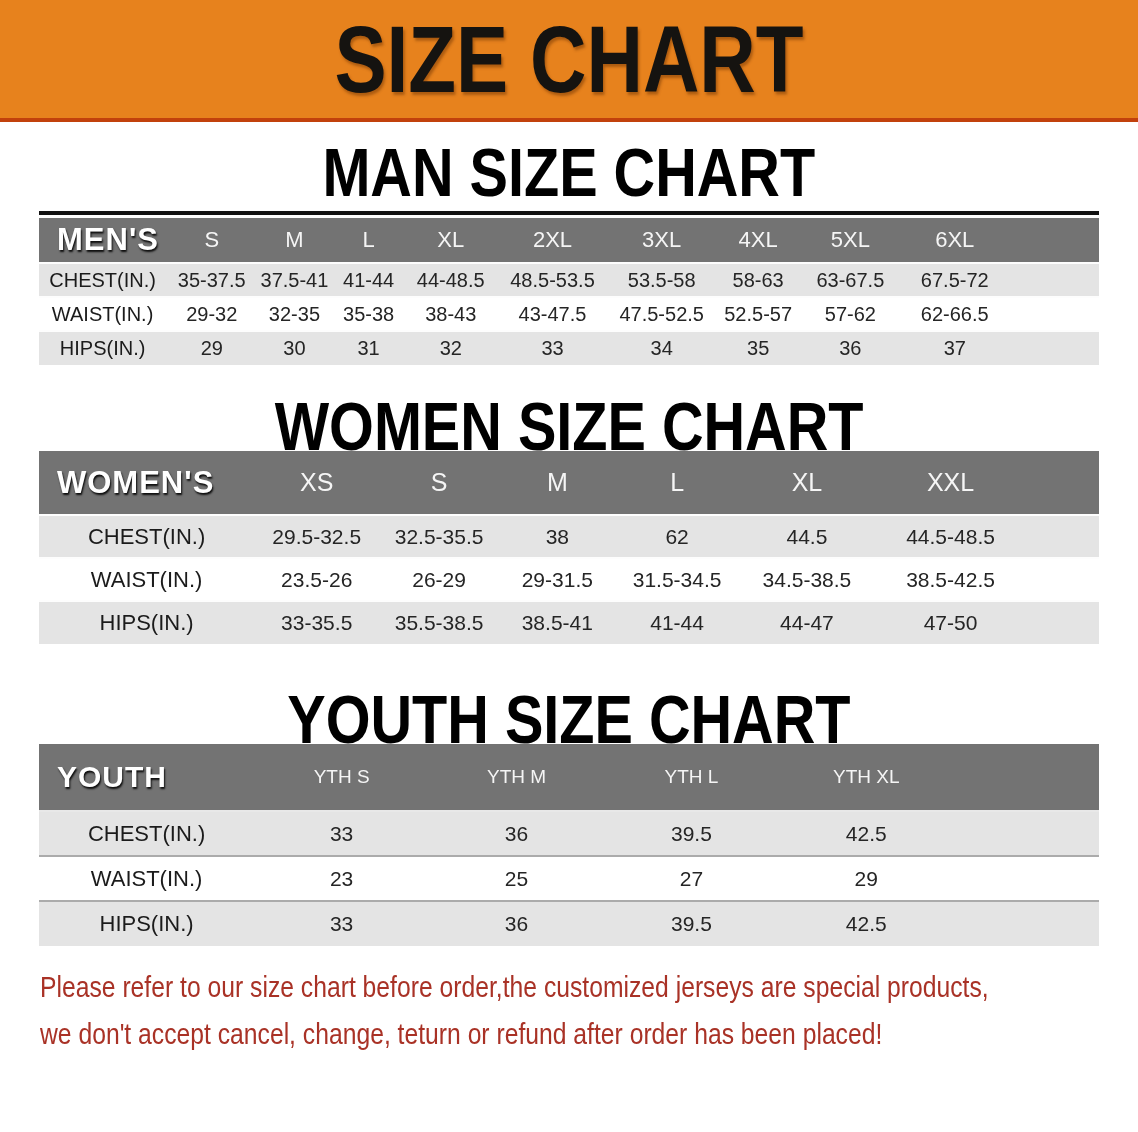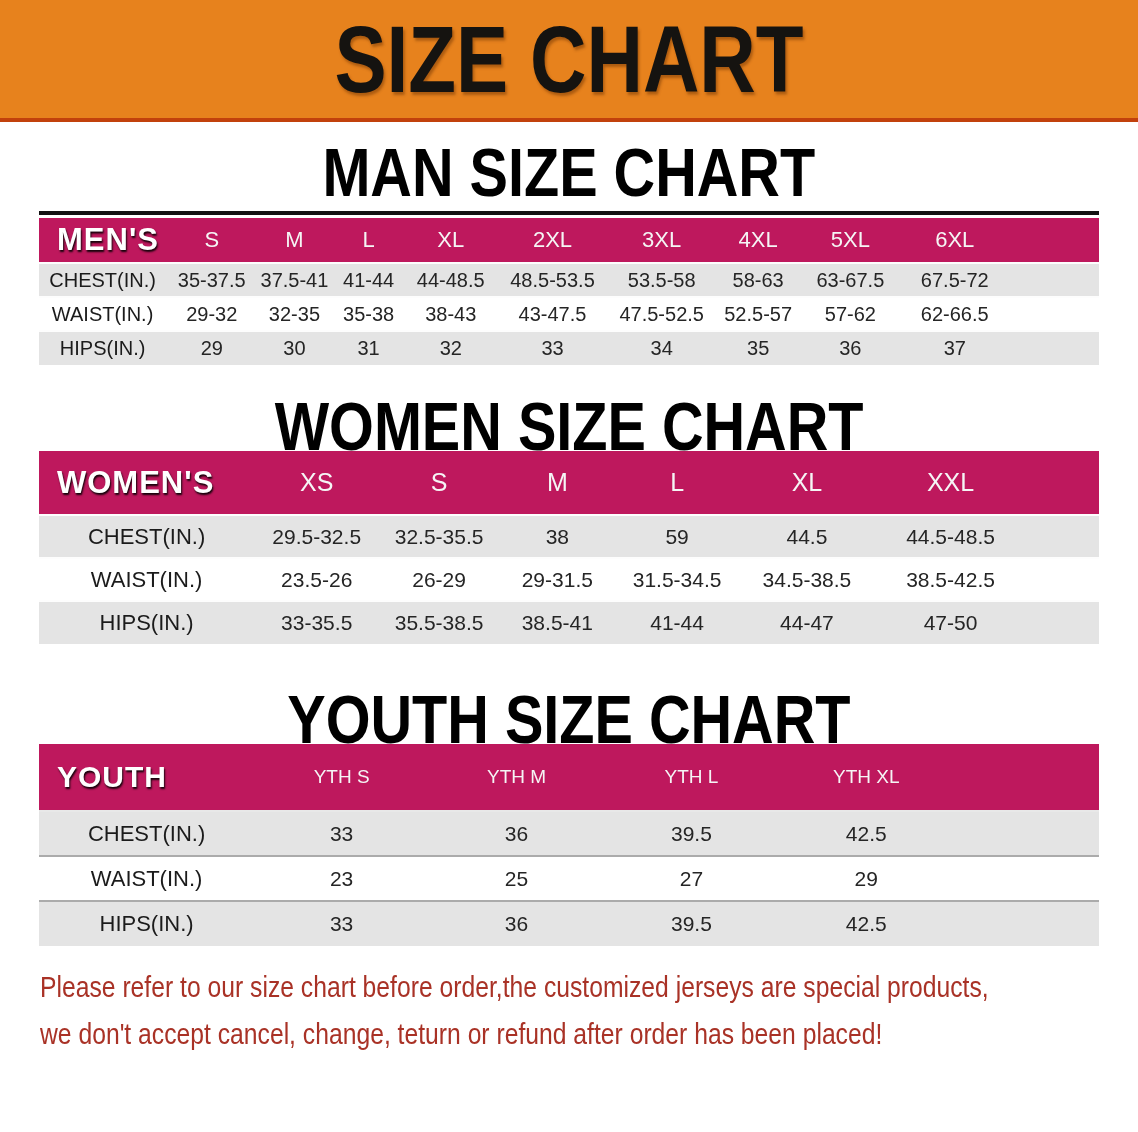--- a/index.html
+++ b/index.html
@@ -61,21 +61,21 @@
     width: 1060px;
     margin: 0 auto;
     border-collapse: collapse;
     table-layout: fixed;
   }
   .t-men   { margin-top: 0; }
   .t-women { margin-top: 25px; }
   .t-youth { margin-top: 26px; }
 
   table.size-table thead th {
-    background: #be185d;
+    background: #737373;
     color: #f5f5f5;
     font-weight: normal;
     text-align: center;
     padding: 0;
   }
   .t-men   thead th { height: 45px; font-size: 22px; }
   .t-women thead th { height: 64px; font-size: 25px; }
   .t-youth thead th { height: 67px; font-size: 19px; }
 
   table.size-table thead th.tbl-label {
@@ -235,21 +235,21 @@
         <th class="size-col">XXL</th>
         <th></th>
       </tr>
     </thead>
     <tbody>
       <tr>
         <td class="row-label">CHEST(IN.)</td>
         <td>29.5-32.5</td>
         <td>32.5-35.5</td>
         <td>38</td>
-        <td>59</td>
+        <td>62</td>
         <td>44.5</td>
         <td>44.5-48.5</td>
         <td></td>
       </tr>
       <tr>
         <td class="row-label">WAIST(IN.)</td>
         <td>23.5-26</td>
         <td>26-29</td>
         <td>29-31.5</td>
         <td>31.5-34.5</td>

